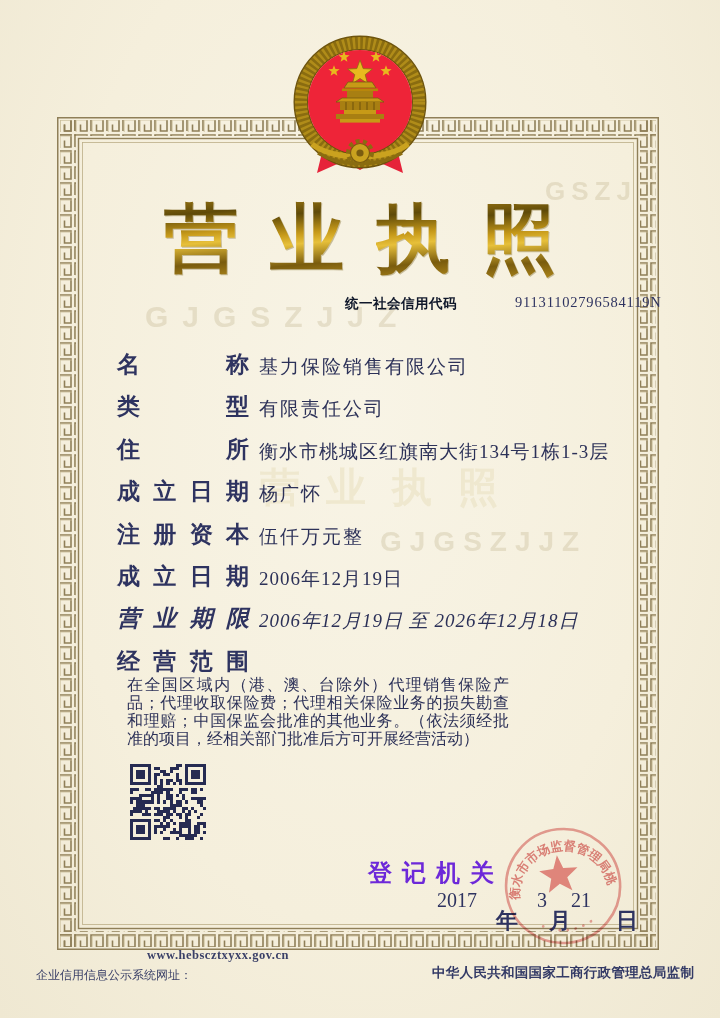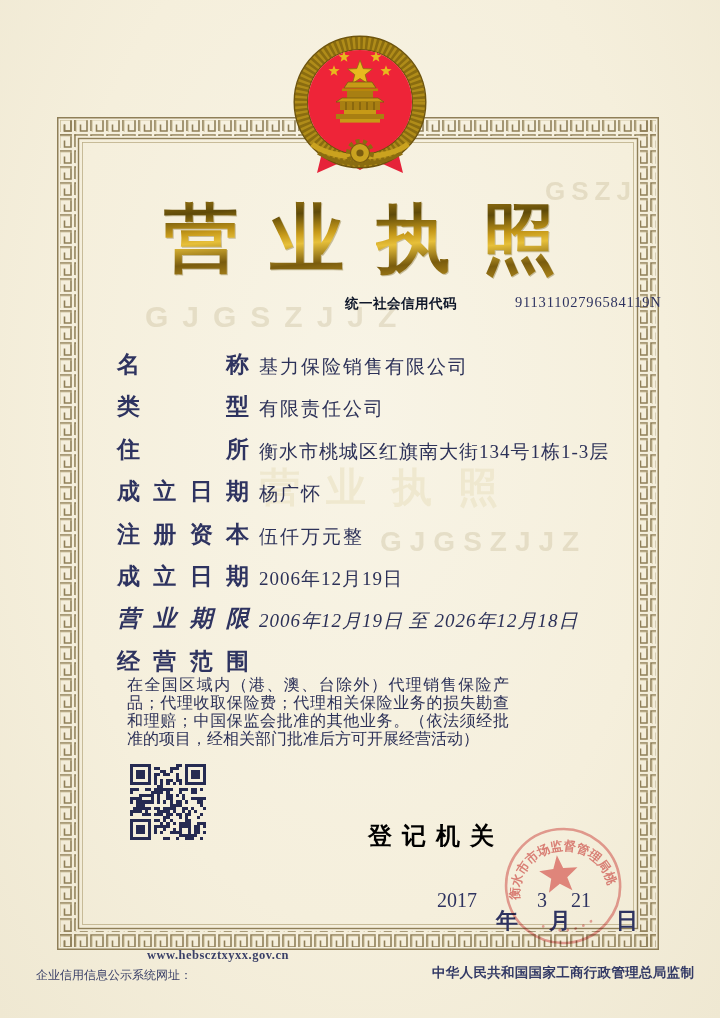--- a/index.html
+++ b/index.html
@@ -48,22 +48,22 @@
   }
   .fvalue.small{
     font-size:16px;letter-spacing:0;line-height:1.12;width:382px;padding-top:2px;
     text-align:justify;
   }
   
   .qr{left:130px;top:764px;width:76px;height:76px;}
   .qr svg{width:76px;height:76px;display:block;}
   
   .reg-label{
-    left:368px;top:820px;font-family:"Liberation Sans",sans-serif;
-    font-weight:700;font-size:24px;letter-spacing:10px;color:#000000;
+    left:368px;top:857px;font-family:"Liberation Sans",sans-serif;
+    font-weight:700;font-size:24px;letter-spacing:10px;color:#6d28d9;
   }
   .d-num{font-size:20px;color:#2e3360;}
   .d-char{font-weight:700;font-size:22px;color:#2e3360;font-family:"Liberation Serif",serif;}
   
   .seal{left:497px;top:819px;width:132px;height:132px;transform:rotate(-6deg);
         opacity:.88;mix-blend-mode:multiply;z-index:5;}
   
   .foot-left{left:36px;top:967px;font-size:12px;color:#3a4068;}
   .foot-url{left:147px;top:948px;font-size:12.5px;font-weight:700;color:#3a4068;letter-spacing:.5px;}
   .foot-right{left:432px;top:964px;font-size:13.5px;font-weight:600;color:#333a66;letter-spacing:.3px;}

